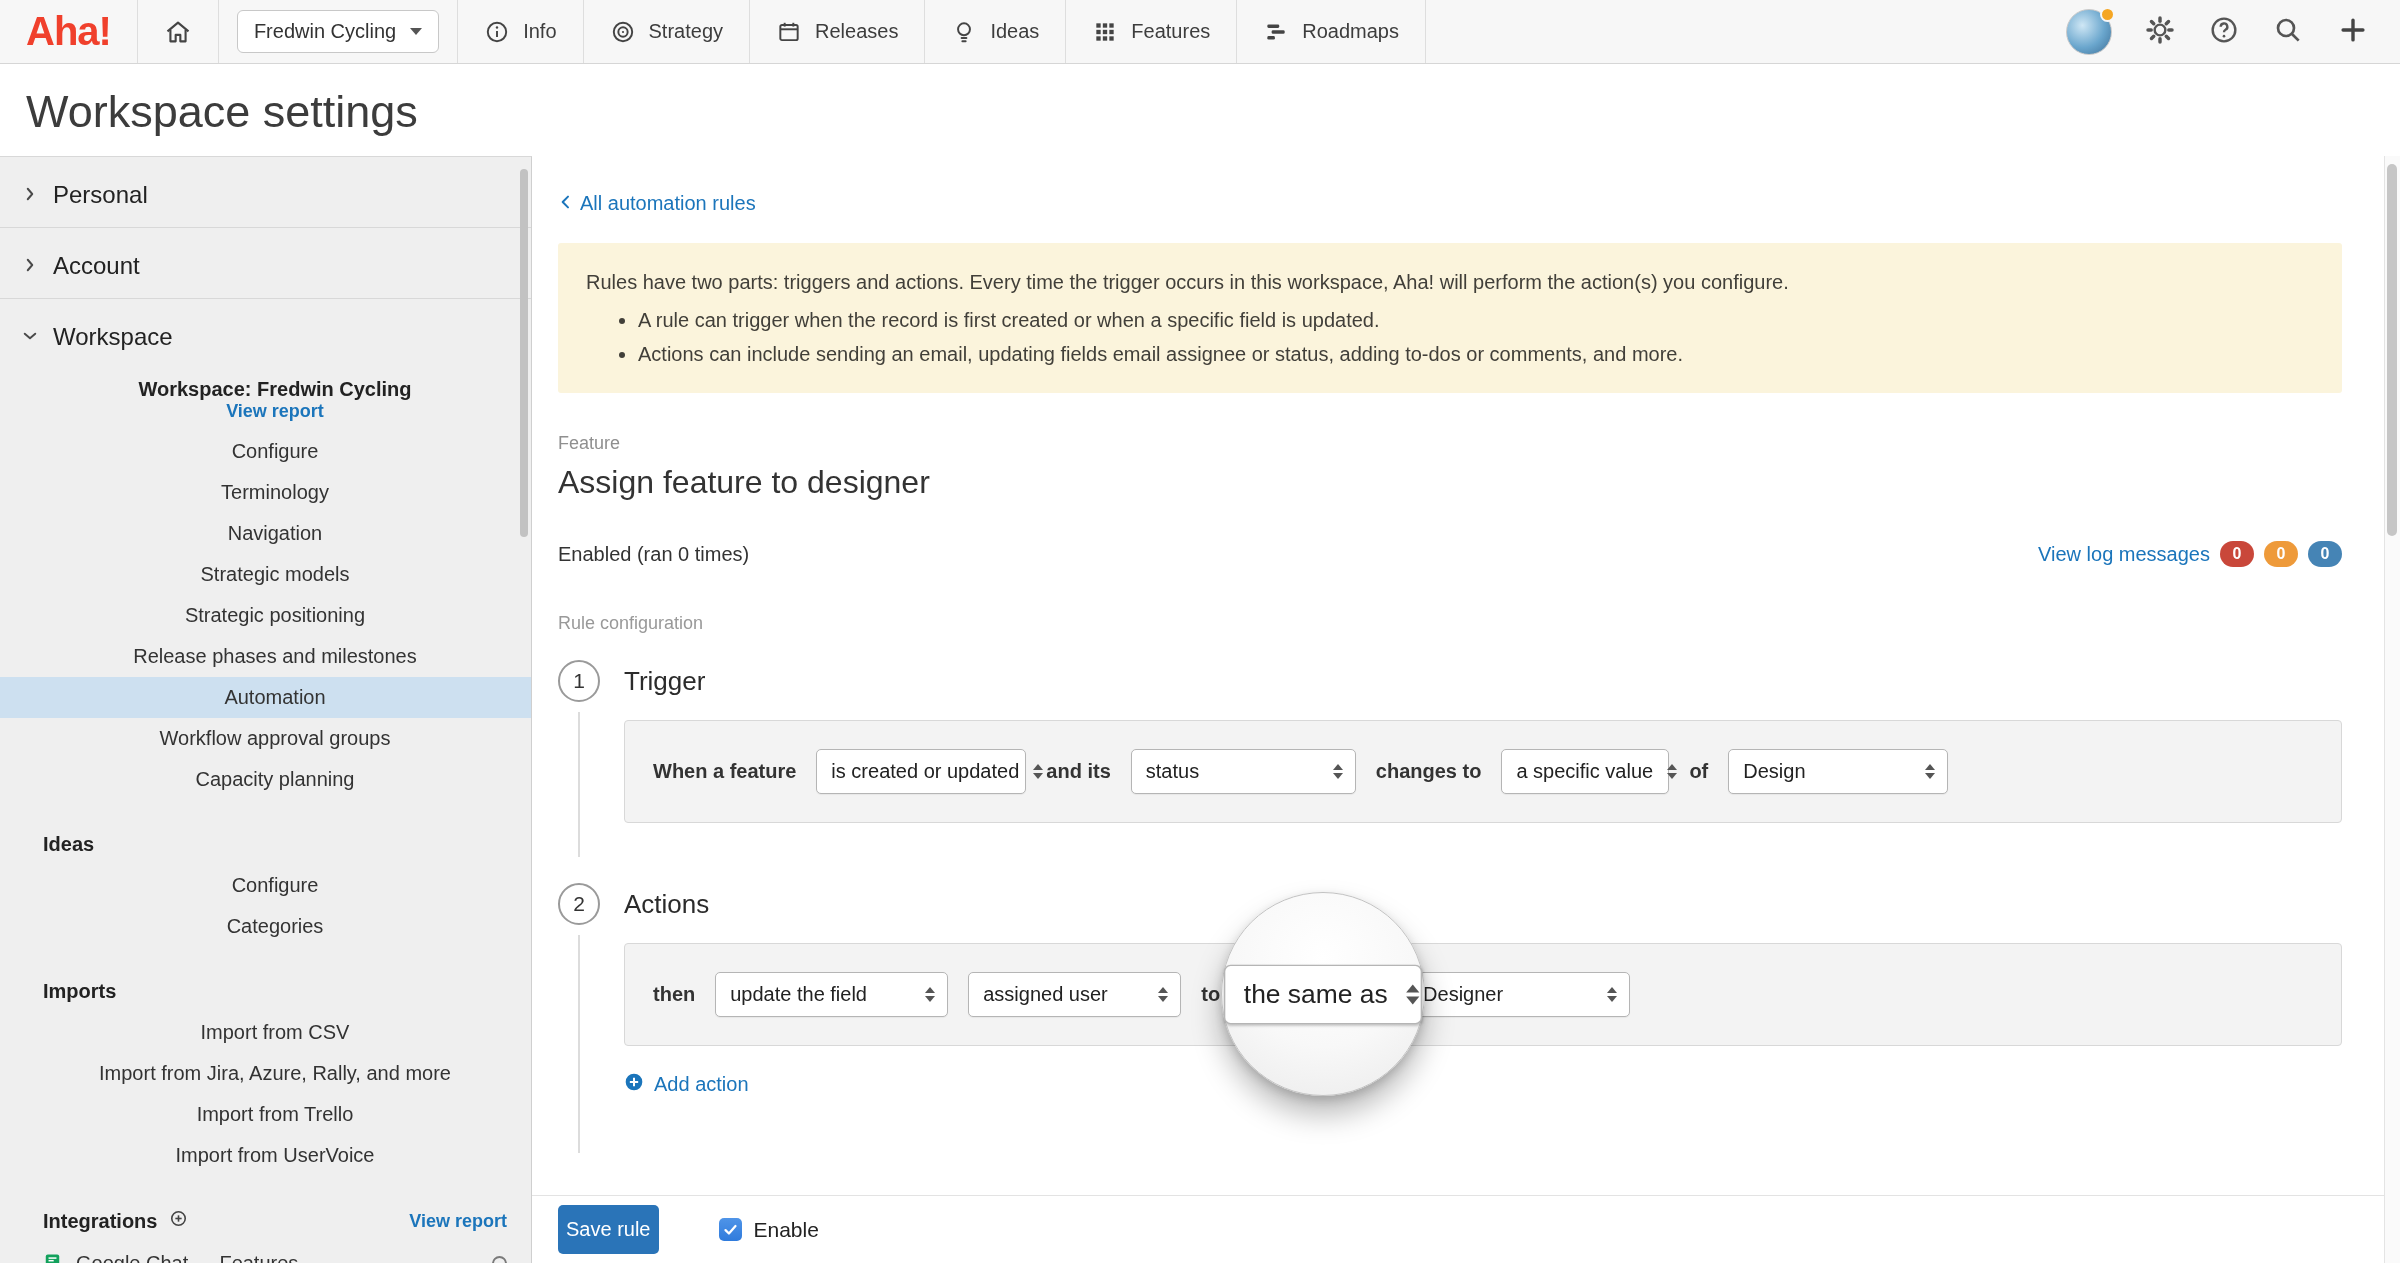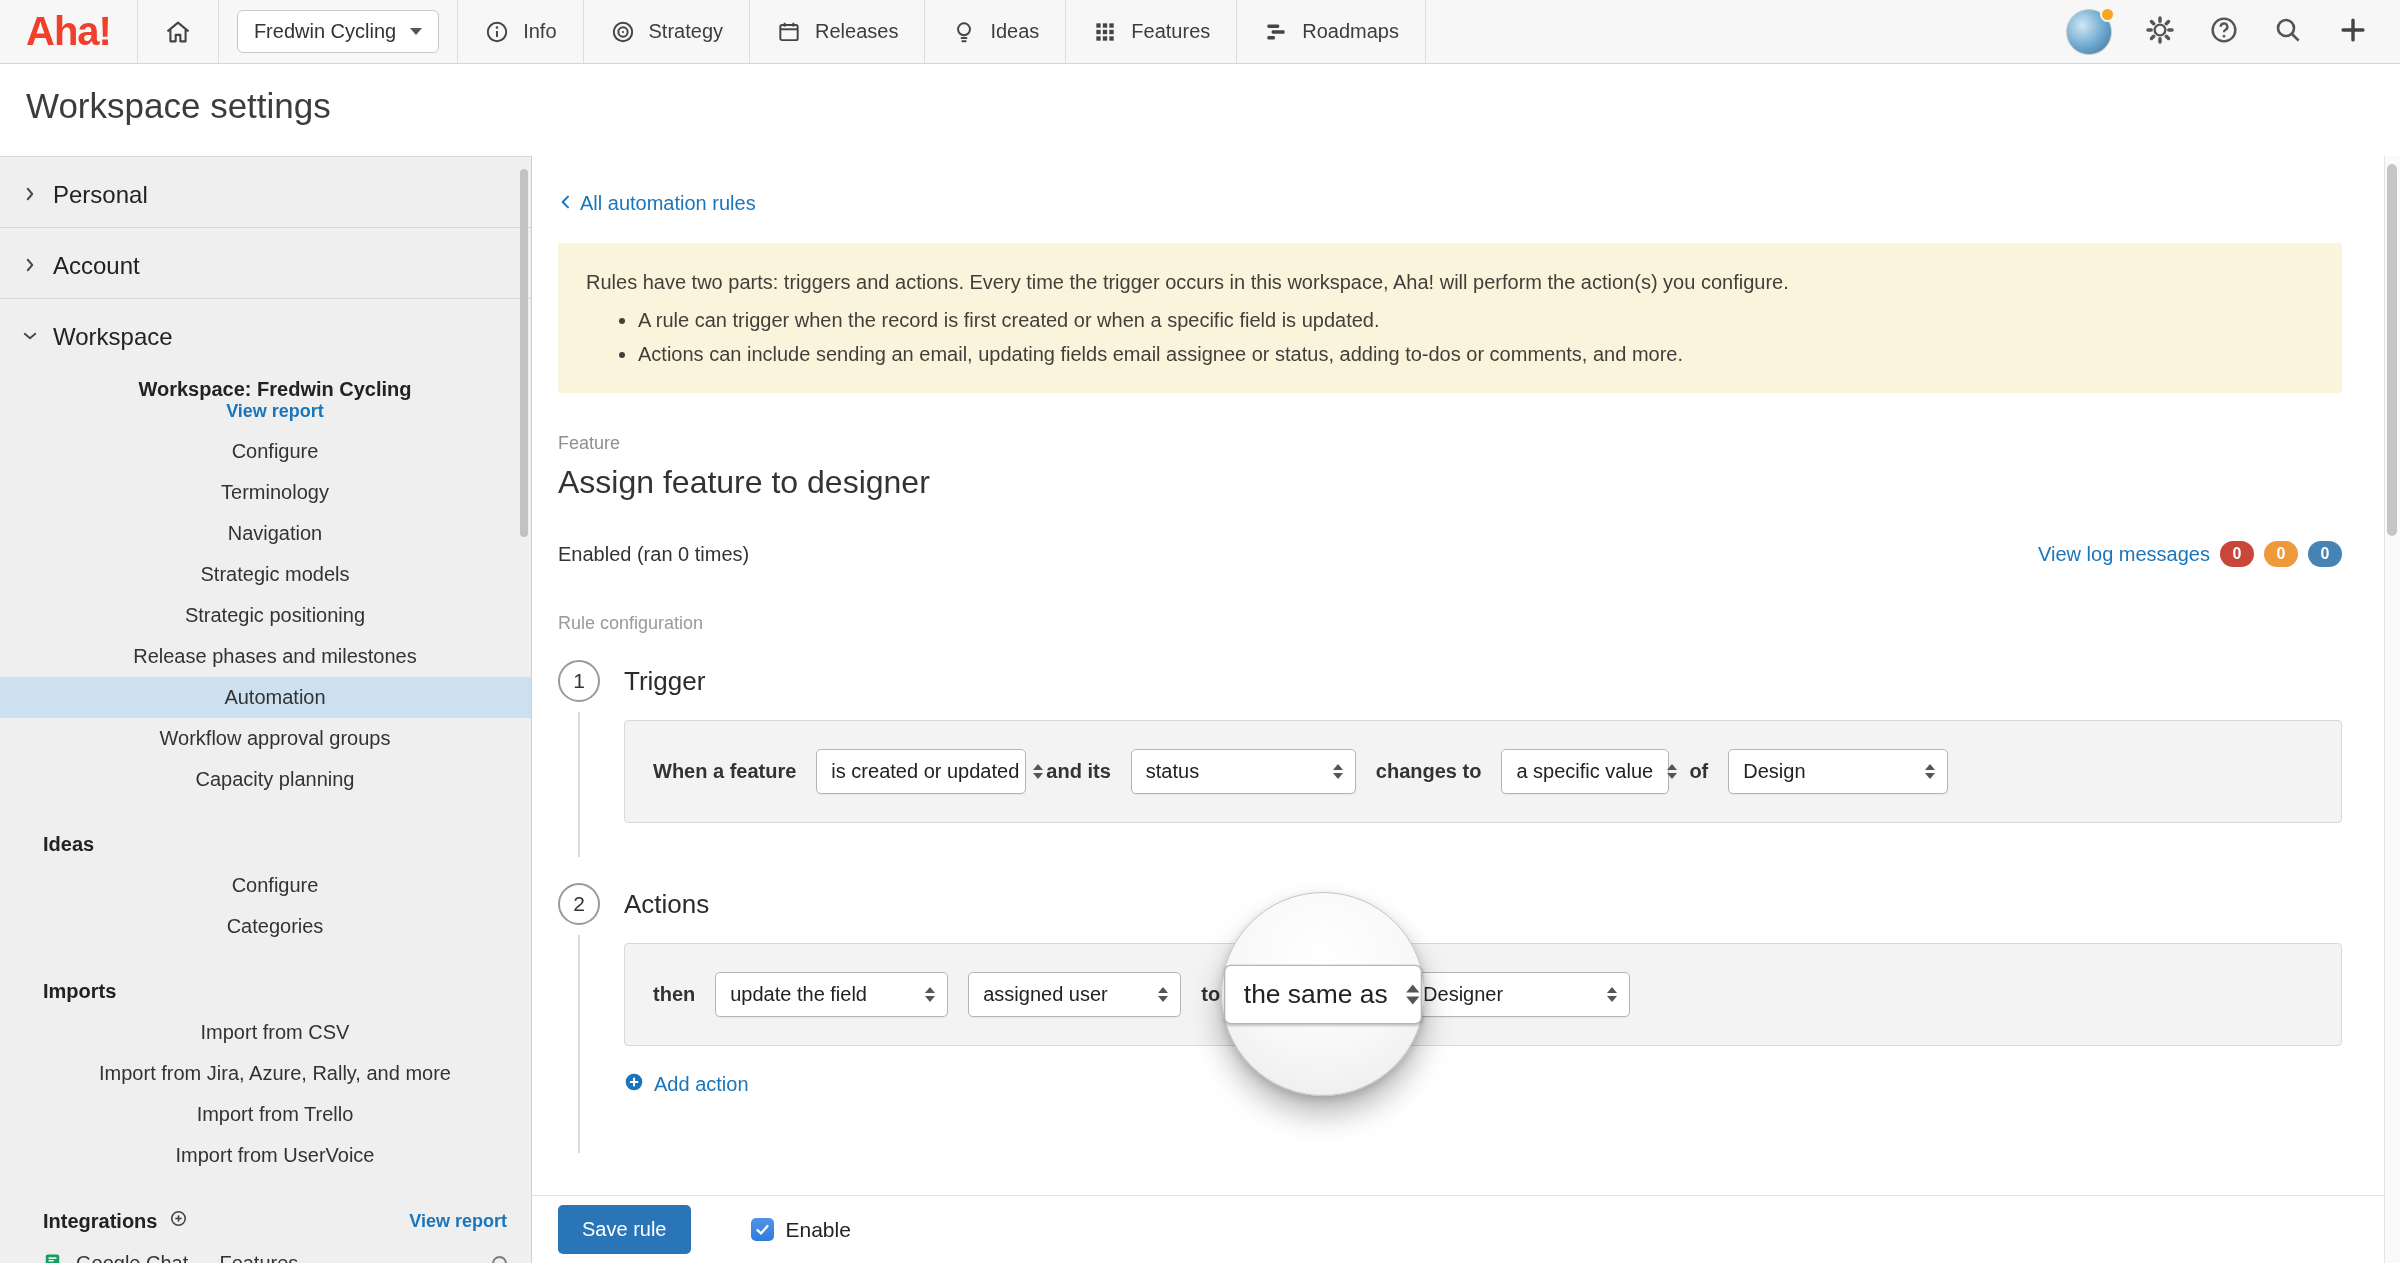--- a/index.html
+++ b/index.html
@@ -21,21 +21,21 @@
   .topnav-right { margin-left:auto; display:flex; align-items:center; gap:32px; padding-right:30px; }
   .avatar-wrap { position:relative; width:46px; height:46px; }
   .avatar { width:46px; height:46px; border-radius:50%;
     background:radial-gradient(circle at 35% 35%, #cfe7f5 0%, #6aa6cd 55%, #3c6e96 100%);
     border:1px solid #c9c9c9; }
   .notif-dot { position:absolute; top:-2px; right:-3px; width:15px; height:15px; border-radius:50%;
     background:#f5a623; border:2px solid #f7f7f7; }
 
   
   .page-title-bar { height:92px; padding:22px 26px; background:#fff; }
-  .page-title { font-size:35px; font-weight:400; color:#3c3c3c; }
+  .page-title { font-size:45px; font-weight:400; color:#3c3c3c; }
 
   
   .layout { display:flex; height:1107px; }
 
   
   .sidebar { width:532px; background:#efefef; border-right:1px solid #cfcfcf; border-top:1px solid #d8d8d8;
     position:relative; overflow:hidden; flex:none; }
   .sb-header { display:flex; align-items:center; gap:14px; padding:24px 24px 18px 21px;
     font-size:24px; font-weight:500; color:#222; cursor:pointer; }
   .sb-header.bordered { border-bottom:1px solid #d8d8d8; }
@@ -104,21 +104,21 @@
     border:1px solid #c2c2c2; z-index:5;
     box-shadow:0 18px 30px rgba(0,0,0,0.28), 0 4px 10px rgba(0,0,0,0.15);
     display:flex; align-items:center; justify-content:center; }
   .loupe .select { transform:scale(1.32); box-shadow:0 1px 2px rgba(0,0,0,0.2); }
 
   .add-action { display:inline-flex; align-items:center; gap:10px; margin-top:26px;
     font-size:20px; font-weight:500; color:#1b75bb; cursor:pointer; }
 
   .main-footer { height:68px; border-top:1px solid #e3e3e3; display:flex; align-items:center; gap:60px;
     padding:0 26px; background:#fff; }
-  .save-btn { background:#2a74b8; color:#fff; border:none; border-radius:5px; padding:13px 24px;
+  .save-btn { background:#2a74b8; color:#fff; border:none; border-radius:5px; padding:13px 8px;
     font-size:20px; font-family:inherit; cursor:pointer; }
   .enable-wrap { display:flex; align-items:center; gap:12px; font-size:21px; color:#222; }
   .checkbox { width:23px; height:23px; border-radius:5px; background:linear-gradient(#4f94e8,#2f7bdc);
     display:flex; align-items:center; justify-content:center; cursor:pointer; }
 
   .v-scrollbar { position:absolute; right:0; top:156px; bottom:0; width:16px; background:#fafafa; border-left:1px solid #e4e4e4; }
   .v-thumb { position:absolute; top:8px; left:2px; width:10px; height:372px; background:#c6c6c6; border-radius:6px; }
 
   a { text-decoration:none; }
   svg { flex:none; }

